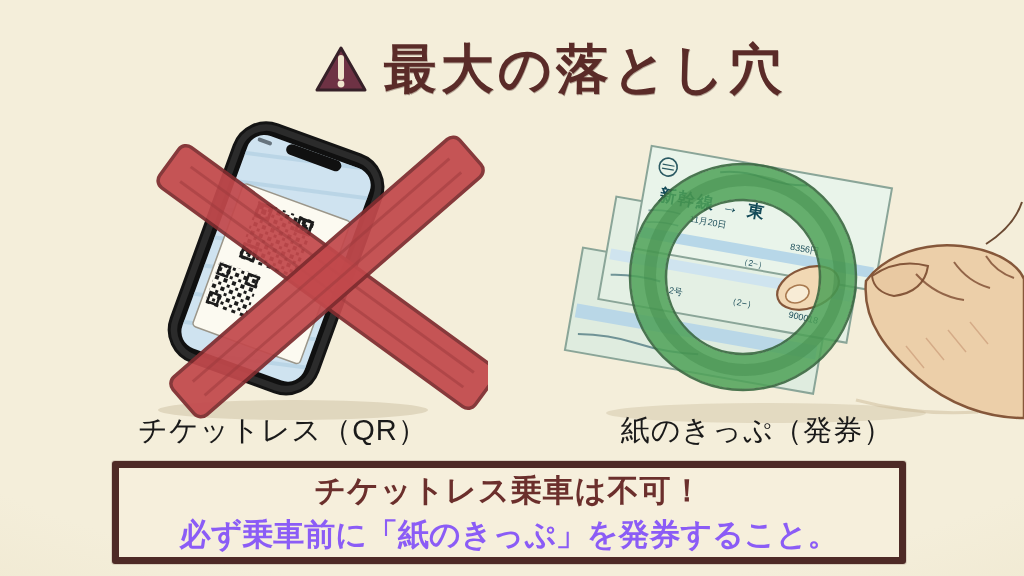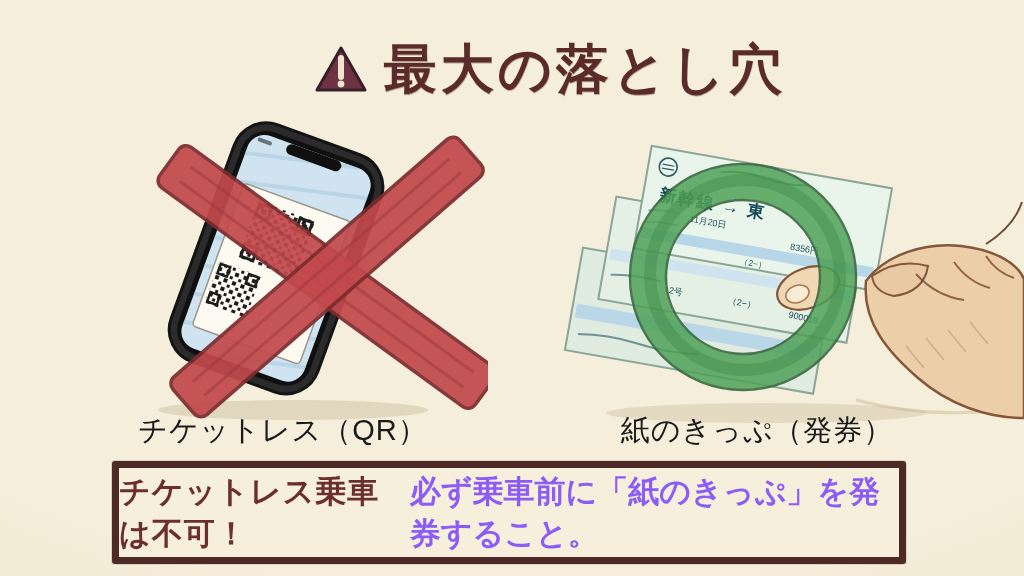--- a/index.html
+++ b/index.html
@@ -13,21 +13,21 @@
   }
   .title-row{position:absolute;top:34px;left:0;width:100%;display:flex;align-items:center;justify-content:center;gap:16px;padding-left:38px;}
   .title-text{margin:0;font-size:53px;font-weight:bold;color:var(--maroon);letter-spacing:4px;
     text-shadow:0.5px 0.5px 0 rgba(60,25,20,.35);}
   .fig-svg{position:absolute;}
   .fig-label{position:absolute;top:411px;font-size:29px;color:var(--label-black);letter-spacing:1px;white-space:nowrap;}
   .fig-label.left{left:283px;transform:translateX(-50%);}
   .fig-label.right{left:757px;transform:translateX(-50%);}
   .banner{position:absolute;left:112px;top:461px;width:794px;height:103px;box-sizing:border-box;
     background:var(--banner-bg);border:7px solid var(--banner-border);border-radius:3px;
-    display:flex;flex-direction:row;align-items:center;justify-content:center;gap:2px;
+    display:flex;flex-direction:column;align-items:center;justify-content:center;gap:2px;
     box-shadow:0 0 0 1px rgba(80,45,40,.15);}
   .banner-line1{font-size:31px;font-weight:bold;color:#6b2f2c;letter-spacing:1px;}
   .banner-line2{font-size:31px;font-weight:bold;color:#8b5cf6;}
   svg text{font-family:"Liberation Sans","DejaVu Sans",sans-serif;}
 </style>
 </head>
 <body>
 
 <div class="stage">
 

